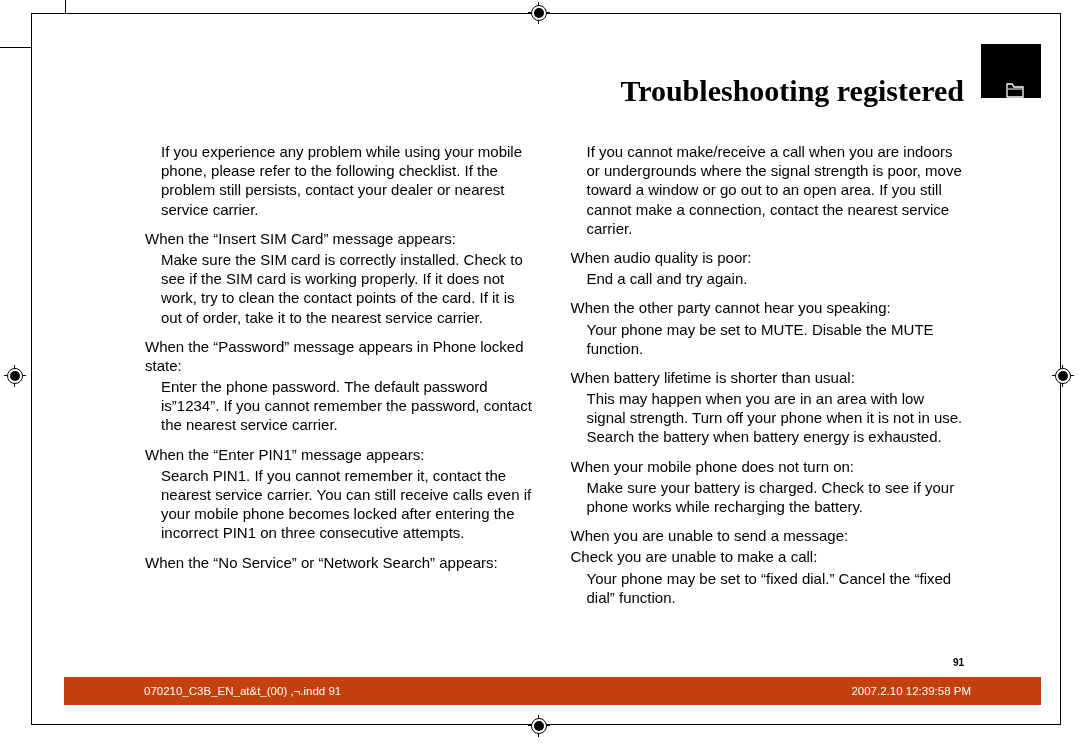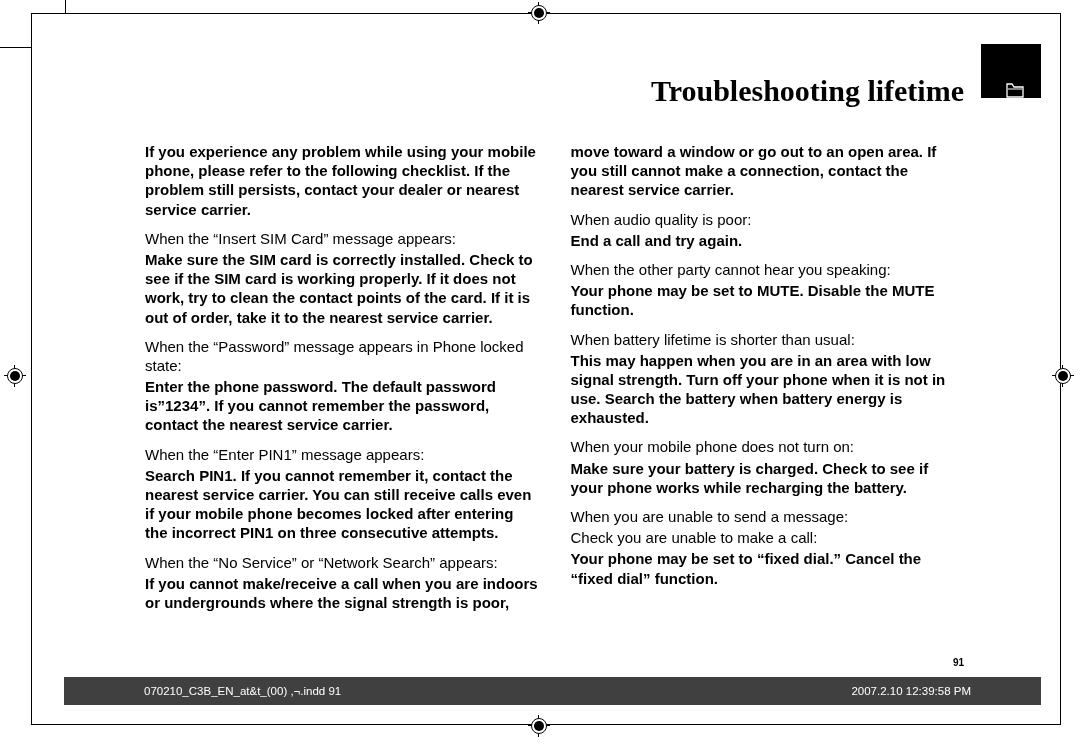--- a/index.html
+++ b/index.html
@@ -82,21 +82,21 @@
     width: 60px;
     height: 54px;
     background: #000;
   }
   .black-bar-bottom {
     position: absolute;
     left: 32px;
     right: 19px;
     bottom: 19px;
     height: 28px;
-    background: #404040;
+    background: #c2410c;
     color: #fff;
     font-size: 11.5px;
     display: flex;
     align-items: center;
     justify-content: space-between;
     padding: 0 70px 0 80px;
     box-sizing: border-box;
   }
   .chapter-title {
     position: absolute;
@@ -122,22 +122,21 @@
     top: 128px;
     right: 96px;
     bottom: 76px;
     column-count: 2;
     column-gap: 32px;
     font-size: 15px;
     line-height: 1.28;
     color: #000;
   }
   .content p {
-    margin: 0 0 10px 0;
-    font-weight: bold;
+    margin: 0 0 10px 16px;
   }
   .content .sect-title {
     font-weight: normal;
     margin: 0 0 2px 0;
   }
   .page-num {
     position: absolute;
     right: 96px;
     bottom: 56px;
     font-size: 10px;
@@ -149,21 +148,21 @@
 </head>
 <body>
 
 <div class="crop-hline"></div>
 <div class="crop-vline"></div>
 
 <div class="page">
 
   <div class="black-tab"></div>
 
-  <div class="chapter-title">Troubleshooting lifetime</div>
+  <div class="chapter-title">Troubleshooting registered</div>
 
   <div class="tab-icon">
     <svg width="18" height="15" viewBox="0 0 18 15">
       <path d="M1 4 L1 14 L17 14 L17 4 L8 4 L6 1 L1 1 Z" fill="none" stroke="#fff" stroke-width="1.3"></path>
       <path d="M2 6 L16 6" stroke="#fff" stroke-width="1"></path>
     </svg>
   </div>
 
   <div class="content">
     <p>If you experience any problem while using your mobile phone, please refer to the following checklist. If the problem still persists, contact your dealer or nearest service carrier.</p>

